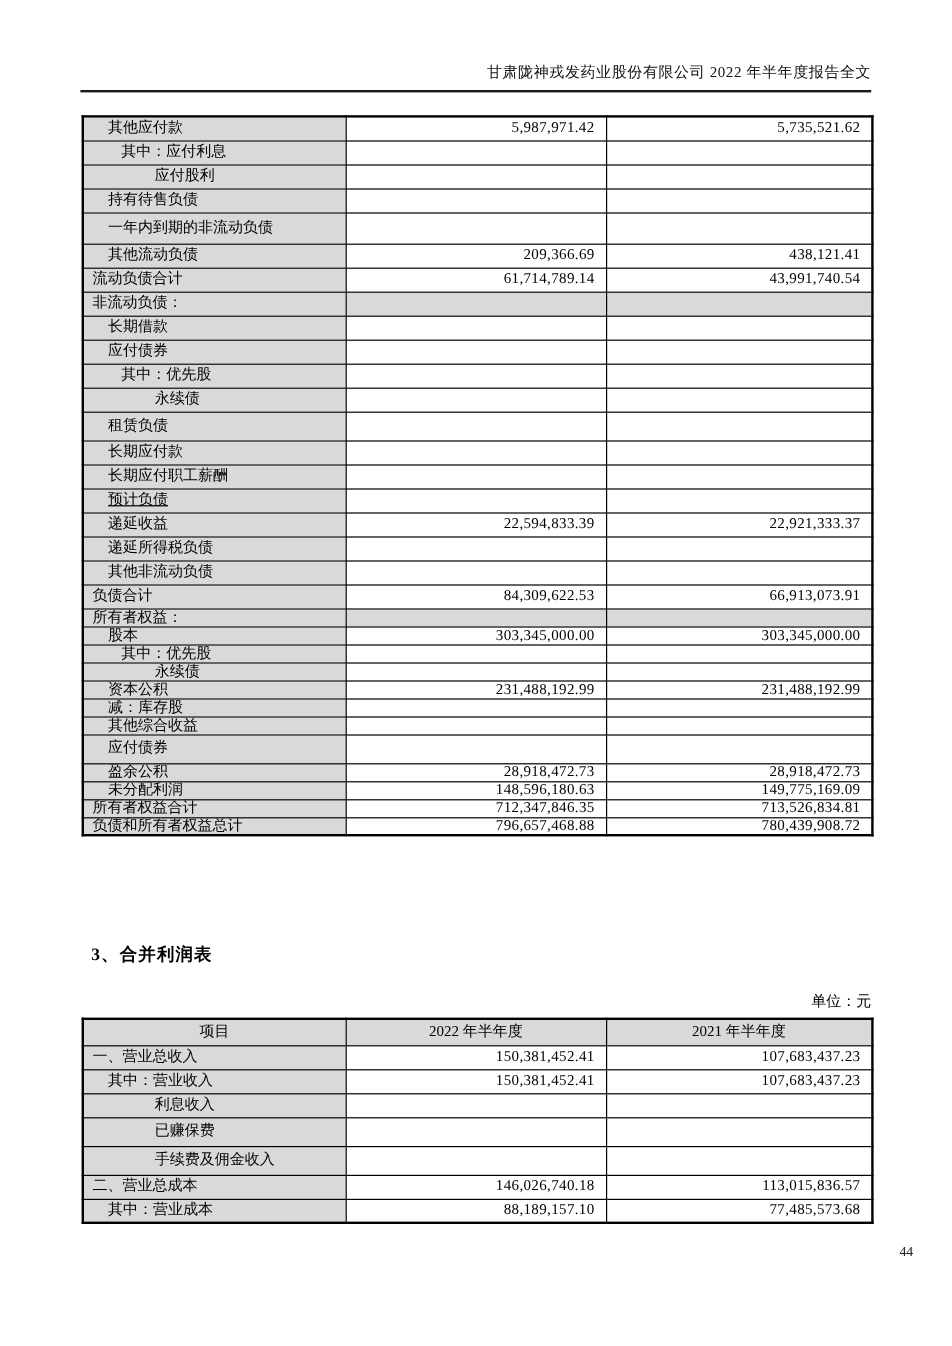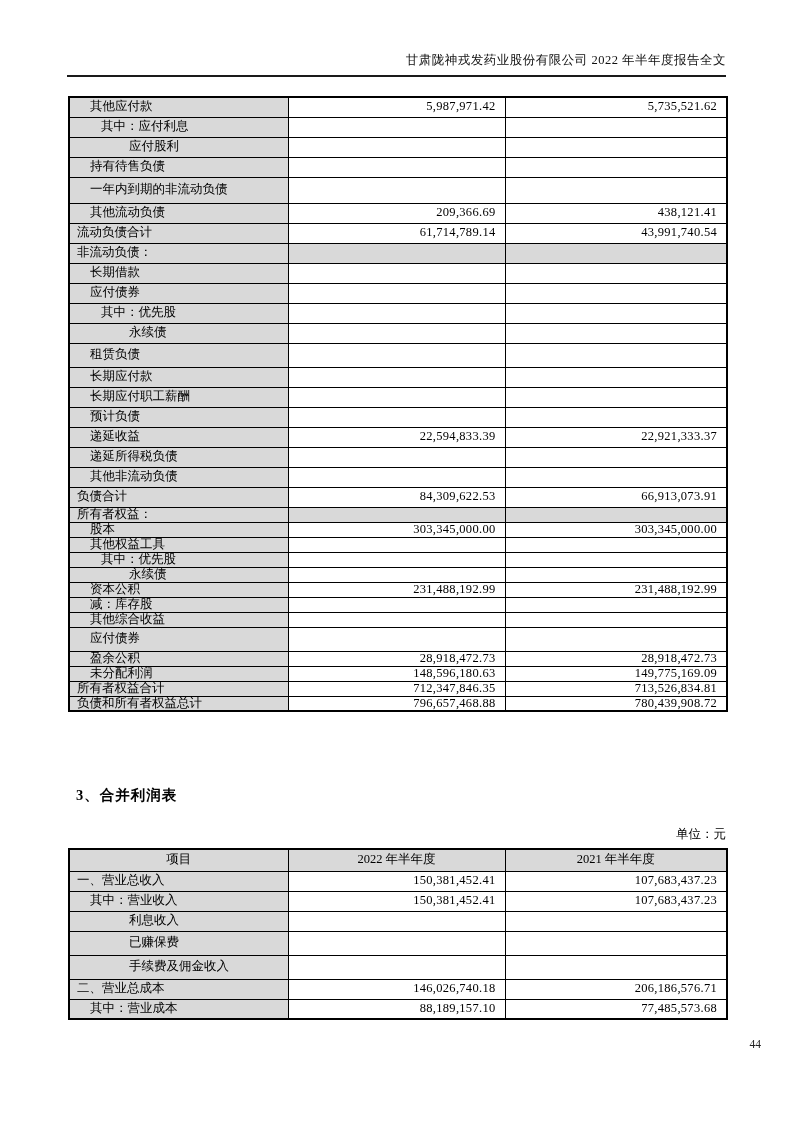--- a/index.html
+++ b/index.html
@@ -132,21 +132,21 @@
       <tr style="height: 20px;">
         <td class="label-cell" style="padding-left: 20px;">长期应付款</td>
         <td class="value-cell"></td>
         <td class="value-cell"></td>
       </tr>
       <tr style="height: 20px;">
         <td class="label-cell" style="padding-left: 20px;">长期应付职工薪酬</td>
         <td class="value-cell"></td>
         <td class="value-cell"></td>
       </tr>
-      <tr style="height: 20px;">
+      <tr style="height: 20px; text-decoration: underline;">
         <td class="label-cell" style="padding-left: 20px;">预计负债</td>
         <td class="value-cell"></td>
         <td class="value-cell"></td>
       </tr>
       <tr style="height: 20px;">
         <td class="label-cell" style="padding-left: 20px;">递延收益</td>
         <td class="value-cell">22,594,833.39</td>
         <td class="value-cell">22,921,333.37</td>
       </tr>
       <tr style="height: 20px;">
@@ -166,25 +166,20 @@
       </tr>
       <tr class="section-row" style="height: 15px;">
         <td class="label-cell" style="padding-left: 7px;">所有者权益：</td>
         <td class="value-cell"></td>
         <td class="value-cell"></td>
       </tr>
       <tr style="height: 15px;">
         <td class="label-cell" style="padding-left: 20px;">股本</td>
         <td class="value-cell">303,345,000.00</td>
         <td class="value-cell">303,345,000.00</td>
-      </tr>
-      <tr style="height: 15px;">
-        <td class="label-cell" style="padding-left: 20px;">其他权益工具</td>
-        <td class="value-cell"></td>
-        <td class="value-cell"></td>
       </tr>
       <tr style="height: 15px;">
         <td class="label-cell" style="padding-left: 31px;">其中：优先股</td>
         <td class="value-cell"></td>
         <td class="value-cell"></td>
       </tr>
       <tr style="height: 15px;">
         <td class="label-cell" style="padding-left: 59px;">永续债</td>
         <td class="value-cell"></td>
         <td class="value-cell"></td>
@@ -270,21 +265,21 @@
         <td class="value-cell"></td>
       </tr>
       <tr style="height: 24px;">
         <td class="label-cell" style="padding-left: 59px;">手续费及佣金收入</td>
         <td class="value-cell"></td>
         <td class="value-cell"></td>
       </tr>
       <tr style="height: 20px;">
         <td class="label-cell" style="padding-left: 7px;">二、营业总成本</td>
         <td class="value-cell">146,026,740.18</td>
-        <td class="value-cell">206,186,576.71</td>
+        <td class="value-cell">113,015,836.57</td>
       </tr>
       <tr style="height: 20px;">
         <td class="label-cell" style="padding-left: 20px;">其中：营业成本</td>
         <td class="value-cell">88,189,157.10</td>
         <td class="value-cell">77,485,573.68</td>
       </tr>
     </tbody>
 </table>
 
 <div class="page-number">44</div>

